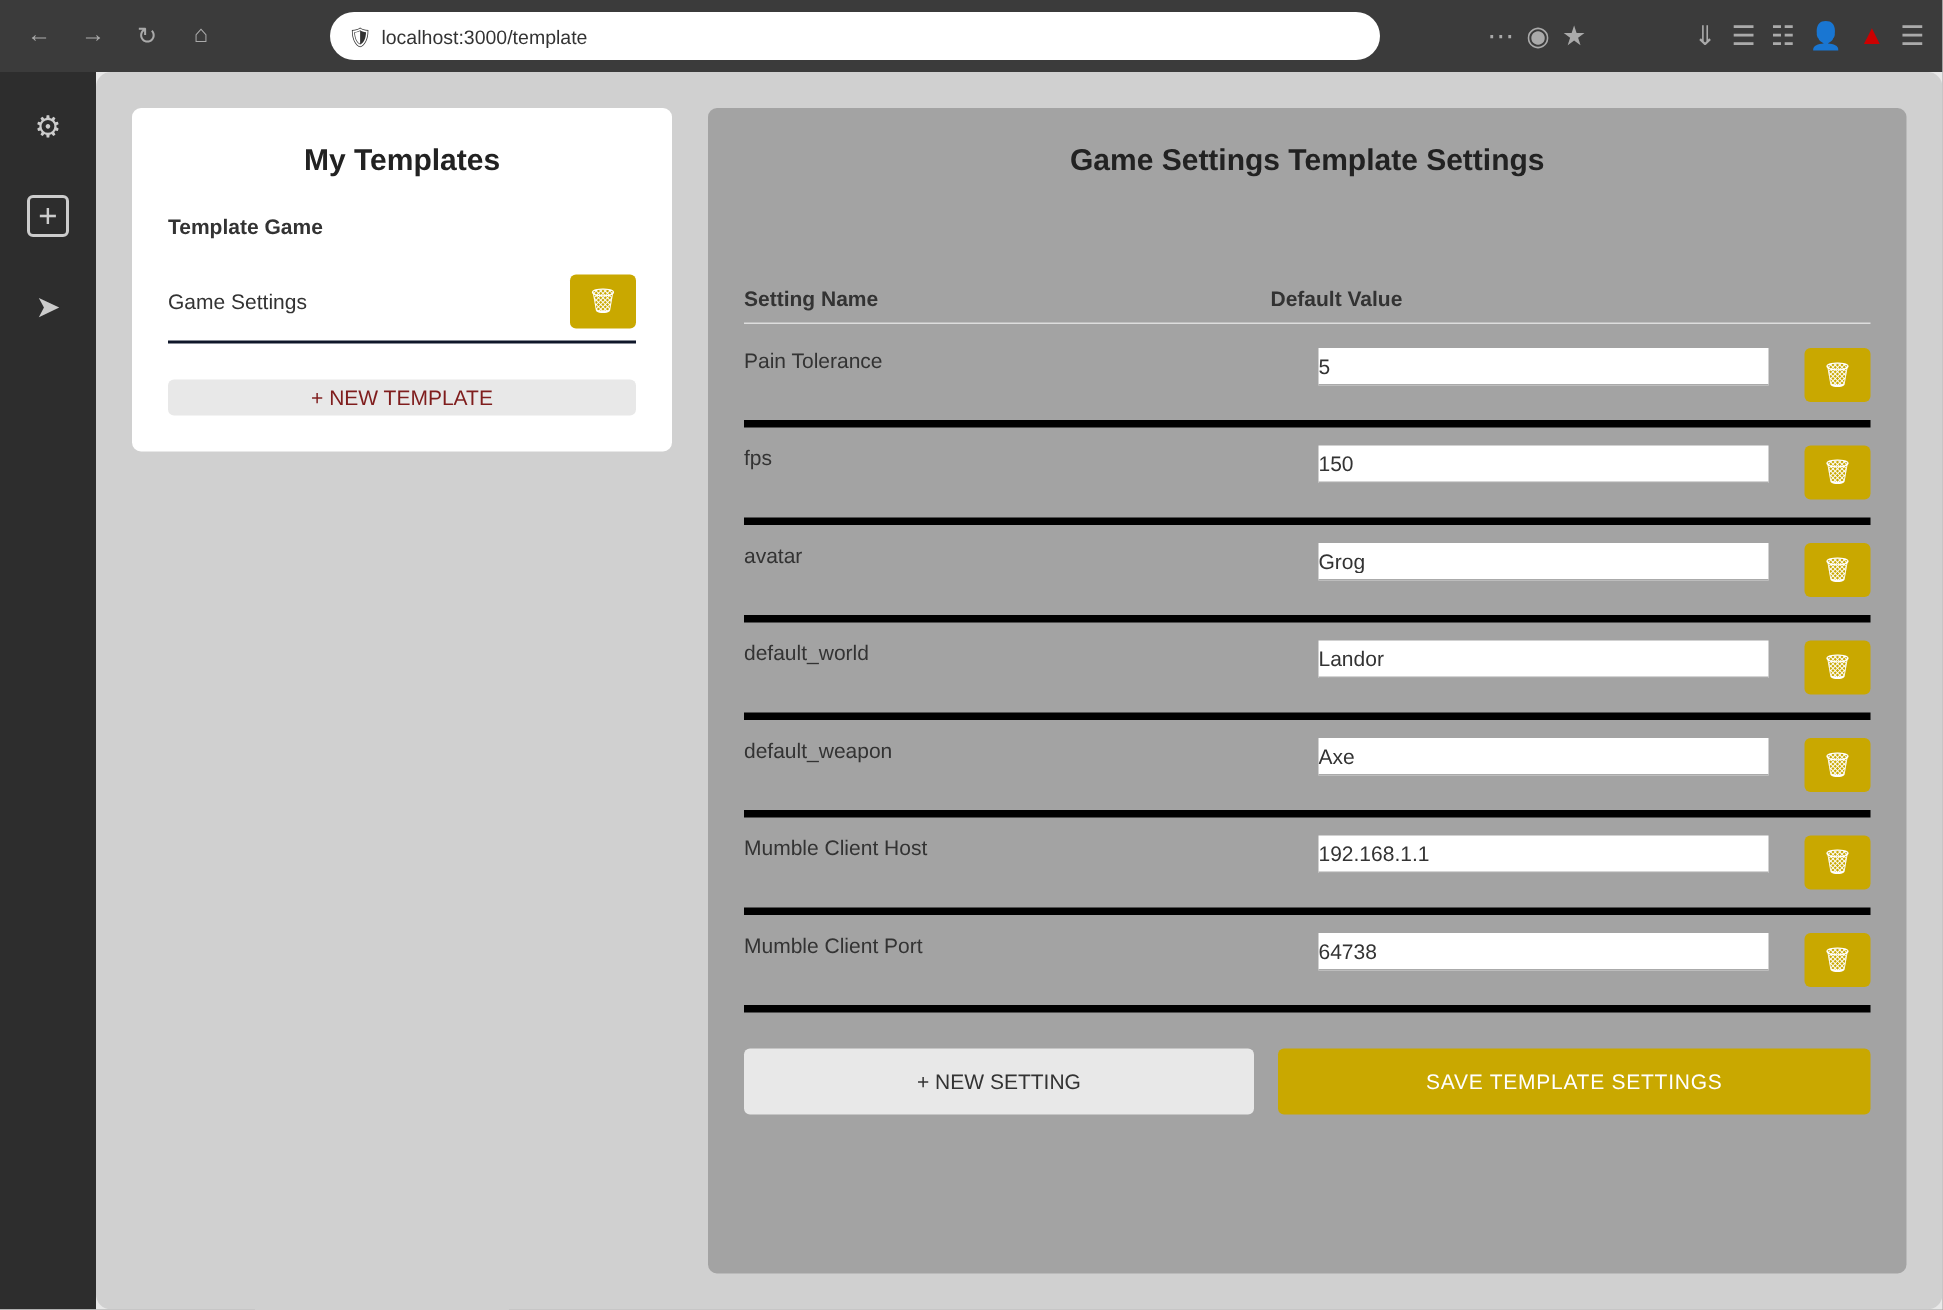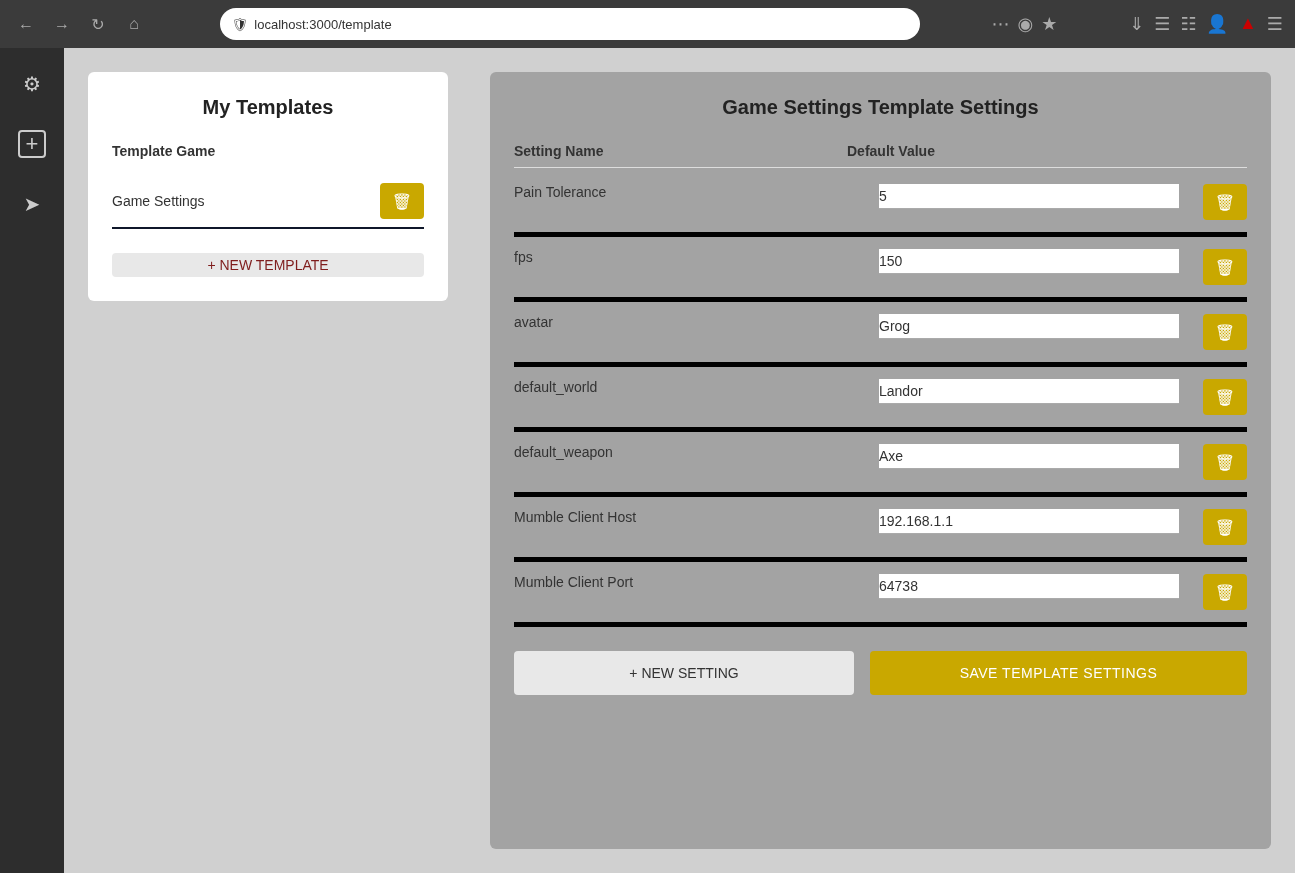--- a/index.html
+++ b/index.html
@@ -79,22 +79,23 @@
       color: #ccc;
       font-size: 20px;
     }
 
     
     .main-content {
       flex: 1;
       background: #d0d0d0;
       display: flex;
       padding: 24px;
-      gap: 42px;
+      gap: 24px;
       overflow: auto;
+      border-radius: 10px;
     }
 
     
     .templates-panel {
       background: #fff;
       border-radius: 6px;
       padding: 24px;
       width: 360px;
       flex-shrink: 0;
       height: fit-content;
@@ -161,20 +162,21 @@
       font-size: 20px;
       font-weight: bold;
       margin-bottom: 24px;
       color: #222;
     }
     .settings-header {
       display: flex;
       padding-bottom: 8px;
       border-bottom: 1px solid #ddd;
       margin-bottom: 4px;
+      margin-top: 48px;
     }
     .col-setting-name {
       flex: 1;
       font-size: 14px;
       font-weight: bold;
       color: #333;
     }
     .col-default-value {
       width: 340px;
       font-size: 14px;

